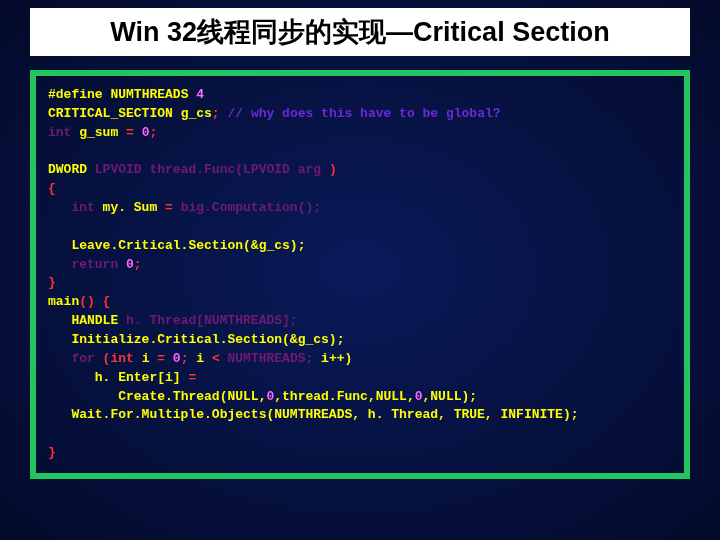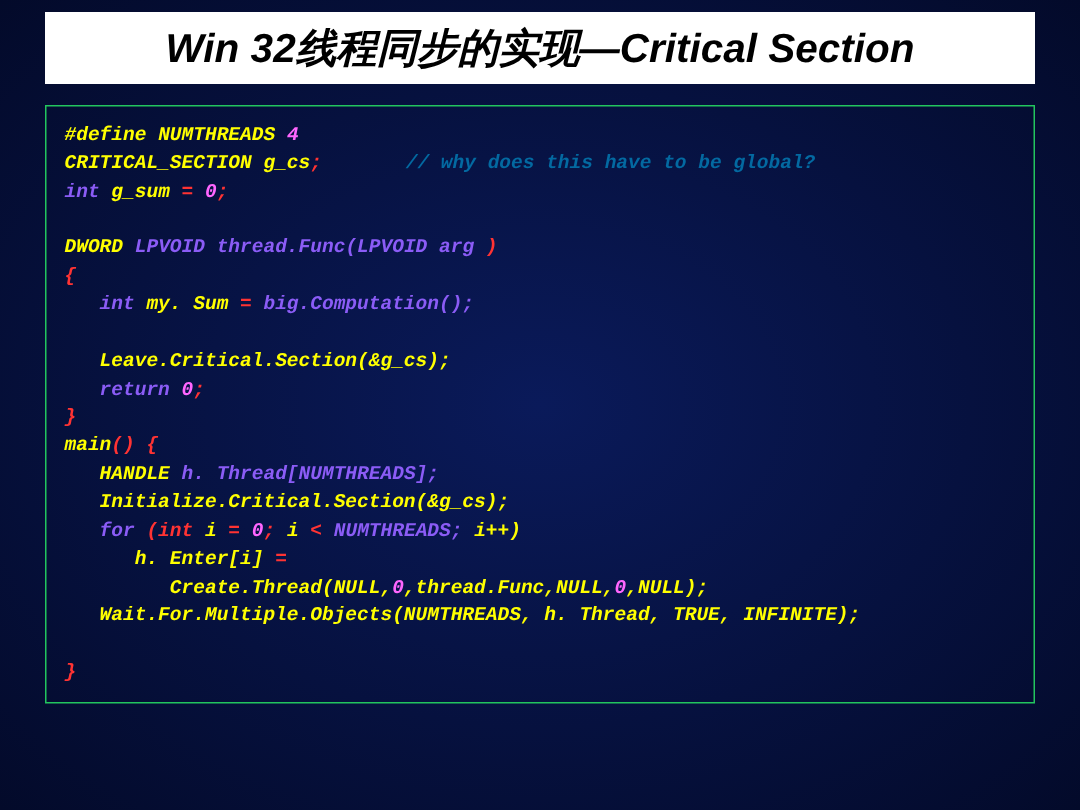--- a/index.html
+++ b/index.html
@@ -5,51 +5,50 @@
   * { margin: 0; padding: 0; box-sizing: border-box; }
   html, body { width: 720px; height: 540px; overflow: hidden; }
   body {
     background: radial-gradient(ellipse at center, #0a1a5a 0%, #030a2a 100%);
     font-family: Arial, "Microsoft YaHei", sans-serif;
   }
   .slide {
     width: 720px;
     height: 540px;
     padding: 8px 0 0 0;
-    font-style: italic;
   }
   .title {
     color: #000;
     background: #fff;
     font-size: 27px;
     font-weight: bold;
     text-align: center;
     padding: 6px 0;
     margin: 0 30px 14px 30px;
     font-family: Arial, "SimHei", "Microsoft YaHei", sans-serif;
   }
   .code-box {
     margin: 0 30px;
-    border: 1px solid #22c55e;
+    border: 6px solid #22c55e;
     padding: 10px 12px 10px 12px;
     background: transparent;
   }
   .code-line {
     font-family: "Courier New", monospace;
     font-size: 13px;
     font-weight: bold;
     color: #fff;
     white-space: pre;
     line-height: 1.45;
   }
   .kw { color: #ffff00; }  
   .op { color: #ff3333; }  
-  .cm { color: #0369a1; margin-left: 48px; }  
+  .cm { color: #6d28d9; }  
   .nm { color: #ff66ff; }  
-  .wt { color: #8b5cf6; }
+  .wt { color: #701a75; }
 </style>
 </head>
 <body>
 
 <div class="slide">
   <div class="title">Win 32线程同步的实现—Critical Section</div>
 
   <div class="code-box">
     <div class="code-line"><span class="kw">#define</span><span class="wt"> </span><span class="kw">NUMTHREADS</span><span class="wt"> </span><span class="nm">4</span></div>
     <div class="code-line"><span class="kw">CRITICAL_SECTION</span><span class="wt"> </span><span class="kw">g_cs</span><span class="op">;</span><span class="wt"> </span><span class="cm">// why does this have to be global?</span></div>

